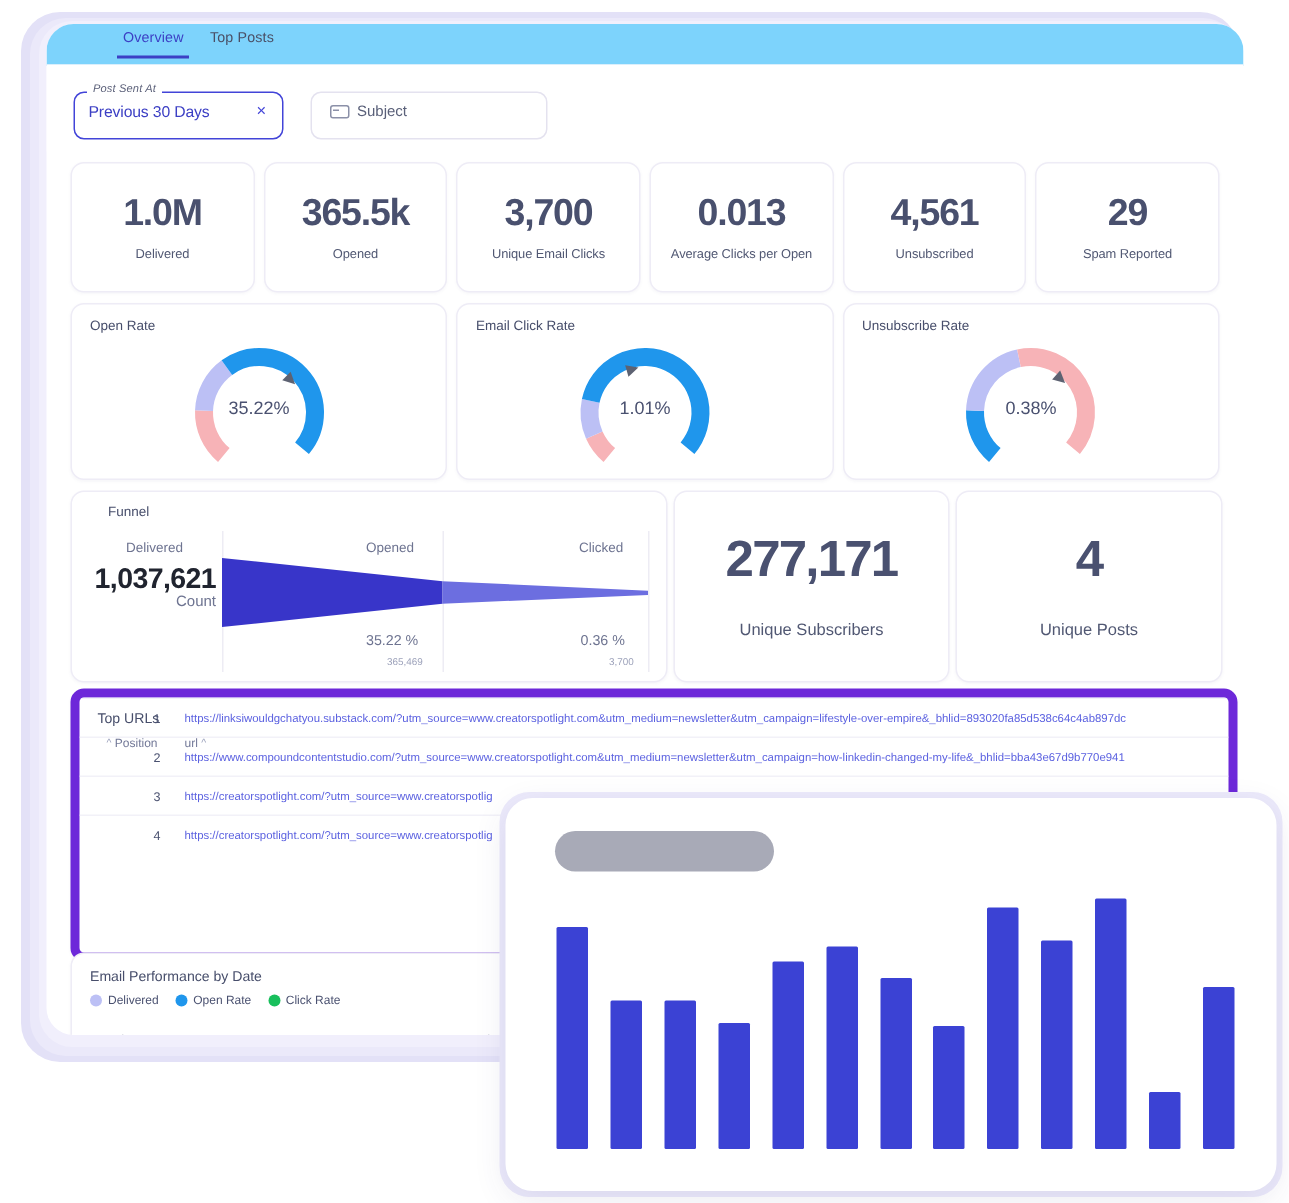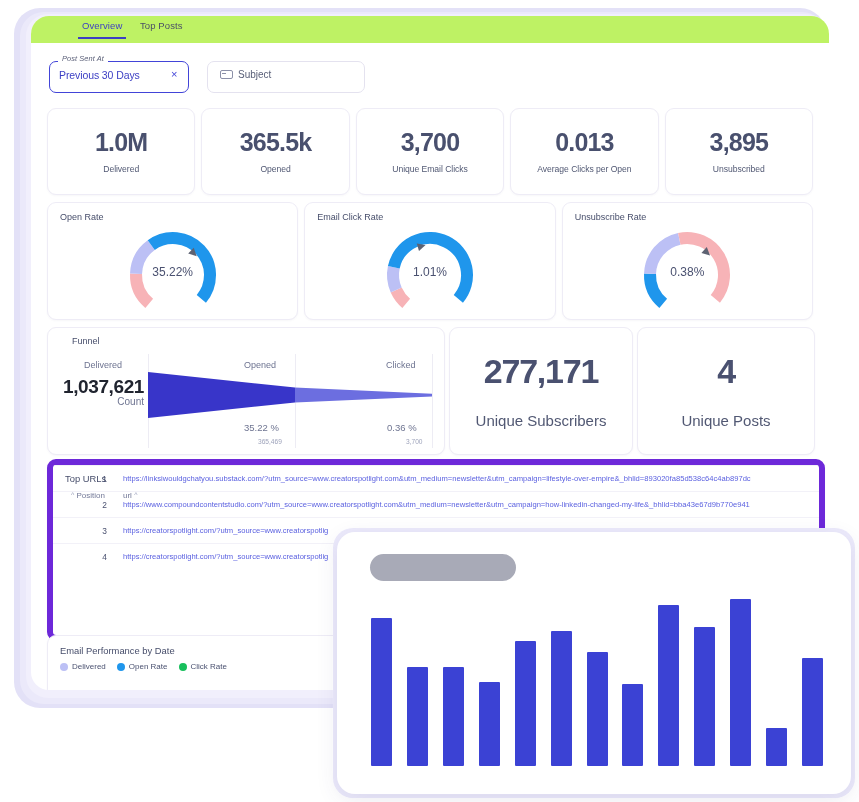--- a/index.html
+++ b/index.html
@@ -24,21 +24,21 @@
     border-radius:22px;background:#f1effc;
   }
   #screen{
     position:absolute;left:31px;top:16px;width:798px;height:674px;
     border-radius:18px;background:#ffffff;overflow:hidden;
   }
 
   
   #tabbar{
     position:absolute;left:0;top:0;width:798px;height:27px;
-    border-bottom:1px solid #eceaf5;background:#bef264;
+    border-bottom:1px solid #eceaf5;background:#7dd3fc;
   }
   .tab{
     position:absolute;top:4px;font-size:9.5px;color:#3c3fc4;
     padding:0 4px 6px 4px;letter-spacing:.1px;cursor:pointer;
   }
   .tab.active{color:#3c3fc4;border-bottom:2px solid #3c3fc4;font-weight:400;}
   .tab.idle{color:#4a4f66;}
   #tab-overview{left:47px;}
   #tab-topposts{left:105px;}
 
@@ -122,21 +122,21 @@
     display:flex;flex-direction:column;align-items:center;justify-content:center;
     box-shadow:0 1px 2px rgba(60,63,120,.045);
   }
   #unique-posts-card{
     position:absolute;left:606px;top:311px;width:176px;height:126px;
     background:#fff;border:1px solid #eeecf6;border-radius:9px;
     display:flex;flex-direction:column;align-items:center;justify-content:center;
     box-shadow:0 1px 2px rgba(60,63,120,.045);
   }
   .big-value{font-size:34px;color:#4a5170;font-weight:700;letter-spacing:-1.2px;line-height:1;}
-  .big-label{margin-top:24px;font-size:15px;color:#515873;}
+  .big-label{margin-top:24px;font-size:11px;color:#515873;}
 
   
   #urls-card{
     position:absolute;left:16px;top:443px;width:766px;height:170px;
     background:#fff;border:6px solid #6d28d9;border-radius:9px;overflow:hidden;
     box-shadow:0 1px 2px rgba(60,63,120,.045);
   }
   #urls-title{position:absolute;left:12px;top:8px;font-size:9.4px;color:#474e6b;}
   #urls-head{position:absolute;left:0;top:26px;width:766px;height:18px;}
   .col-pos-head{position:absolute;left:18px;top:0;font-size:8px;color:#737998;}
@@ -220,22 +220,26 @@
       </div>
       <div class="kpi">
         <div class="kpi-value">3,700</div>
         <div class="kpi-label">Unique Email Clicks</div>
       </div>
       <div class="kpi">
         <div class="kpi-value">0.013</div>
         <div class="kpi-label">Average Clicks per Open</div>
       </div>
       <div class="kpi">
-        <div class="kpi-value">3,895</div>
+        <div class="kpi-value">4,561</div>
         <div class="kpi-label">Unsubscribed</div>
+      </div>
+      <div class="kpi">
+        <div class="kpi-value">29</div>
+        <div class="kpi-label">Spam Reported</div>
       </div>
     </div>
 
   <div id="gauges">
       <div class="gauge-card">
         <div class="gauge-title">Open Rate</div>
         <div class="gauge-wrap">
           <svg width="92" height="92" viewBox="0 0 92 92">
             <path d="M 22.216858441598042 74.34364439540218 A 37 37 0 0 1 9.022539400293454 44.70871862200747" stroke="#f7b3b7" stroke-width="12" fill="none" stroke-linecap="butt"></path>
             <path d="M 9.022539400293454 44.70871862200747 A 37 37 0 0 1 24.25194566517849 16.06637120812695" stroke="#bcc0f5" stroke-width="12" fill="none" stroke-linecap="butt"></path>

